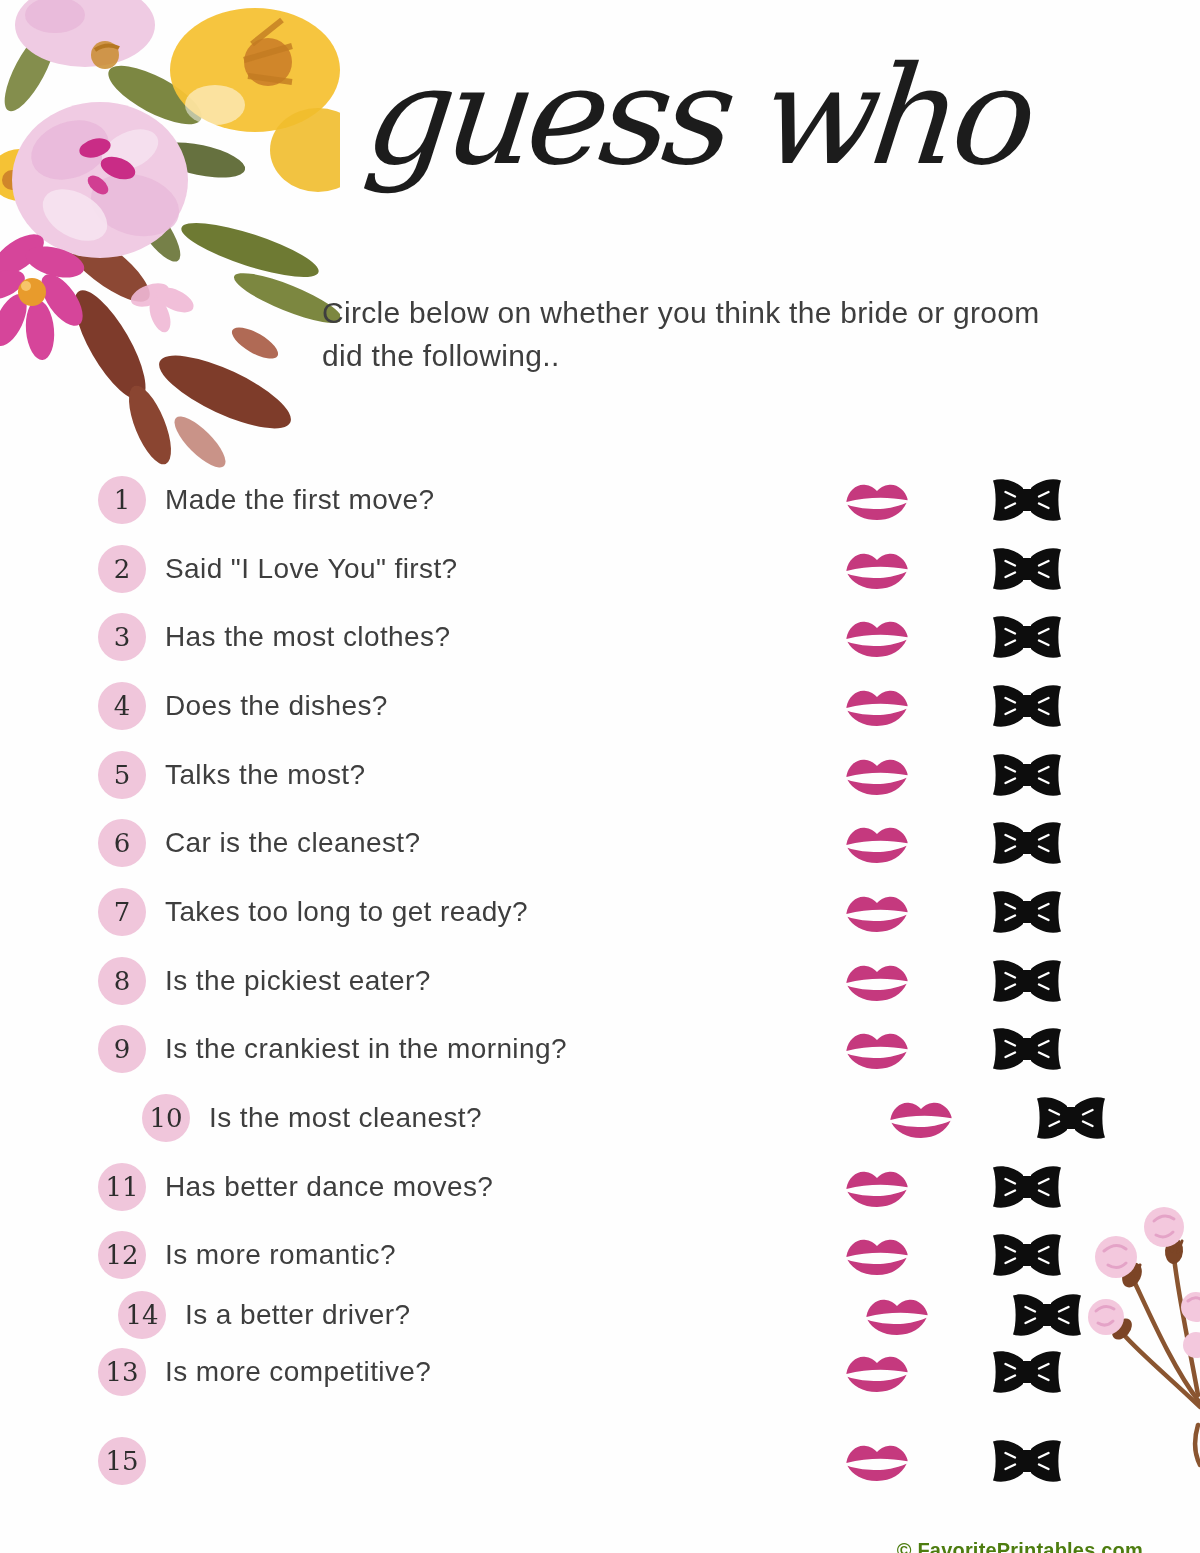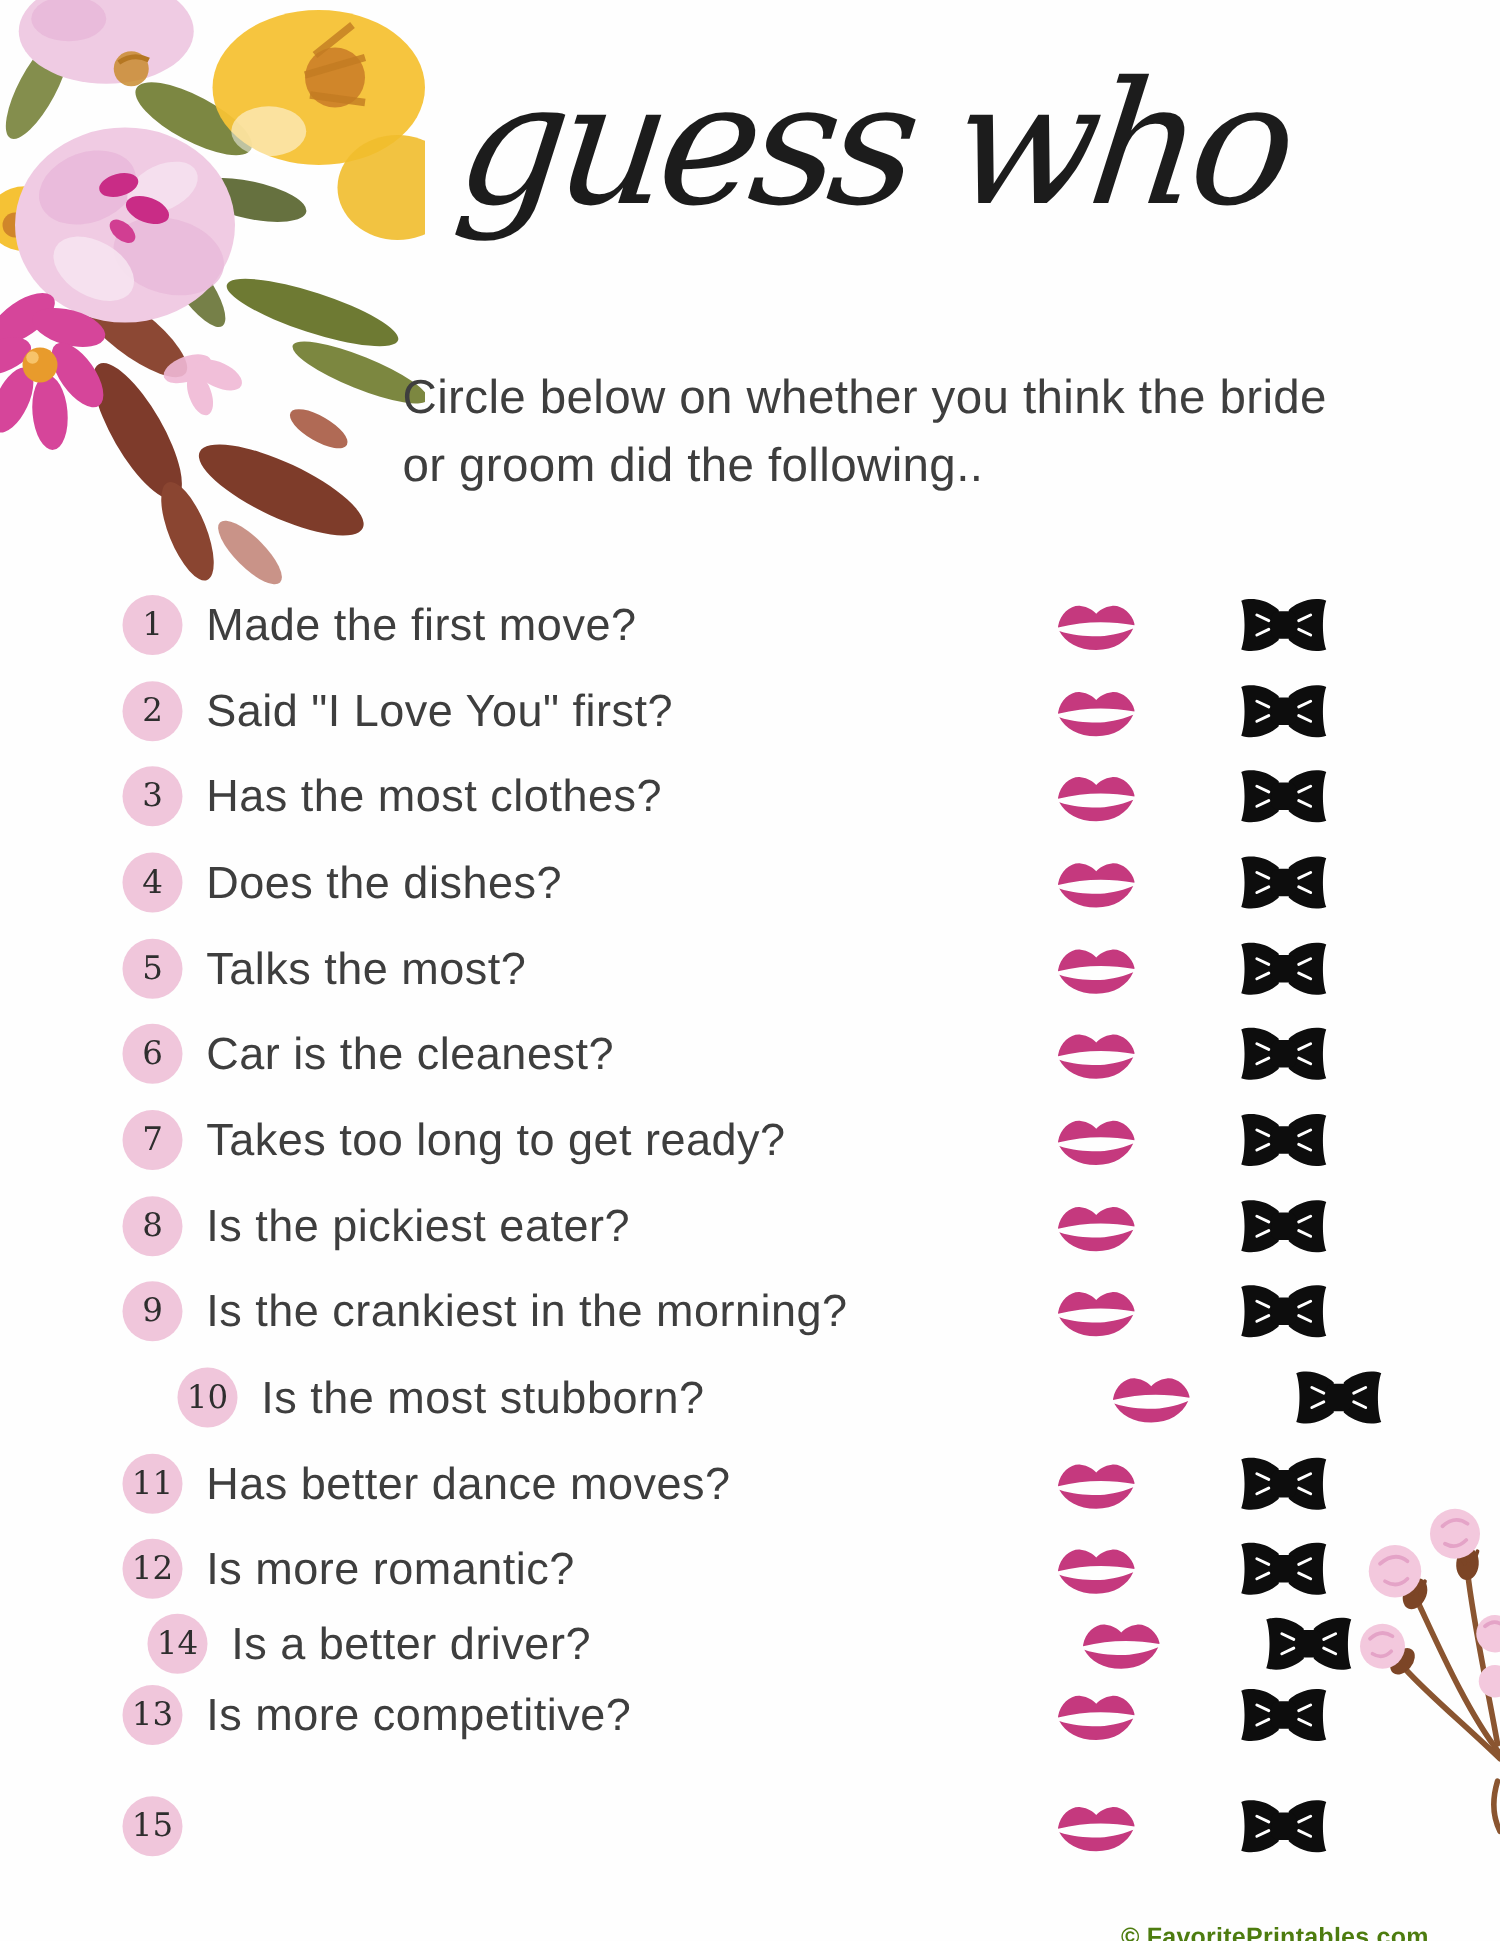--- a/index.html
+++ b/index.html
@@ -23,36 +23,36 @@
     white-space:nowrap;
   }
   .serif-title{
     position:absolute;left:542px;top:201px;
     font-family:"Liberation Serif", serif;
     font-size:49px;line-height:1.1;color:#161616;
     letter-spacing:8px;white-space:nowrap;
   }
   .subtitle{
     position:absolute;left:322px;top:291px;width:752px;
-    font-size:38px;line-height:1.44;color:var(--text-color);
+    font-size:30px;line-height:1.44;color:var(--text-color);
     letter-spacing:0.3px;
   }
   .rows{position:absolute;inset:0;}
   .row{position:absolute;left:0;width:1200px;height:48px;}
   .badge{
     position:absolute;left:98px;top:0;width:48px;height:48px;border-radius:50%;
     background:var(--badge-color);
     display:flex;align-items:center;justify-content:center;
   }
   .badge-num{
     font-family:"DejaVu Serif", serif;font-size:26px;color:#2e2e2e;line-height:1;
   }
   .qtext{
     position:absolute;left:165px;top:50%;transform:translateY(-50%);
-    font-size:36px;color:var(--text-color);letter-spacing:0.4px;white-space:nowrap;
+    font-size:28px;color:var(--text-color);letter-spacing:0.4px;white-space:nowrap;
   }
   .lips{position:absolute;left:845px;top:3px;width:64px;height:42px;fill:var(--lips-color);cursor:pointer;}
   .bow{position:absolute;left:988px;top:0;width:78px;height:48px;fill:var(--bow-color);cursor:pointer;}
   .footer{
     position:absolute;right:57px;top:1494px;
     font-size:20px;font-weight:bold;color:#4d7c0f;letter-spacing:0.2px;margin-top:45px;
   }
 </style>
 </head>
 <body style="--lips-color: #C5397E; --bow-color: #0D0D0D; --badge-color: #F0C6DB; --text-color: #3E3E3E;">
@@ -345,21 +345,21 @@
         <path d="M50,20.5 L59.5,16"></path>
         <path d="M50,27.5 L59.5,32"></path>
       </g>
     </svg>
   </div>
 
   <div class="row" style="top: 1094px; margin-left: 44px;">
     <div class="badge">
       <span class="badge-num">10</span>
     </div>
-    <div class="qtext">Is the most stubborn?</div>
+    <div class="qtext">Is the most cleanest?</div>
     <svg class="lips" viewBox="0 0 66 44">
       <path d="M1,23 C3,12 12,5 20,6 C26,6.7 30.5,9.6 33,12.6 C35.5,9.6 40,6.7 46,6 C54,5 63,12 65,21 L65,22.3 C43,18.3 23,18.8 1,24 Z"></path>
       <path d="M2,27 C7,36.5 18,43 33,43 C48,43 59,36 64,25 C52,30 42,31.5 33,31.5 C24,31.5 12,30.5 2,27 Z"></path>
     </svg>
     <svg class="bow" viewBox="0 0 76 48">
       <path d="M4,4.5 C16,0.5 29,7 34,12 L34,36 C29,41 16,47.5 4,43.5 C7.5,34 7.5,14 4,4.5 Z"></path>
       <path d="M72,4.5 C60,0.5 47,7 42,12 L42,36 C47,41 60,47.5 72,43.5 C68.5,34 68.5,14 72,4.5 Z"></path>
       <rect x="28" y="13" width="20" height="22" rx="5.5"></rect>
       <g stroke="#ffffff" stroke-width="2.4" stroke-linecap="round" fill="none">
         <path d="M26,20.5 L16.5,16"></path>

